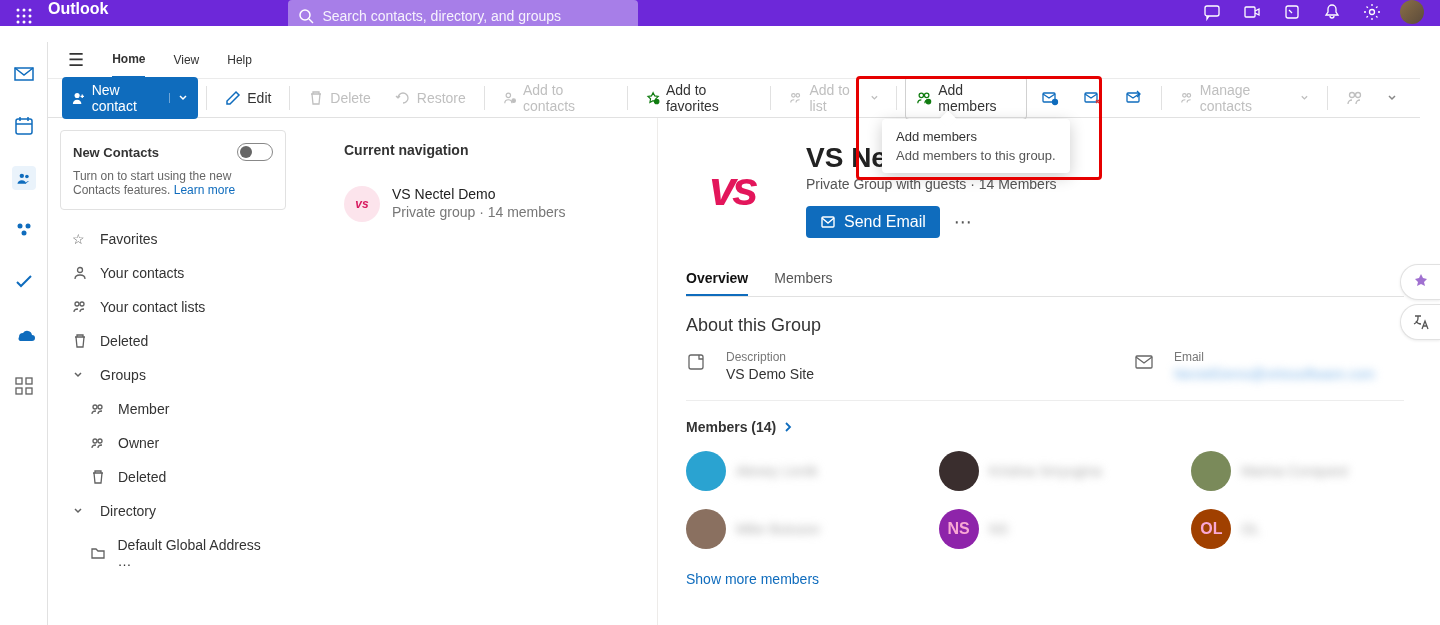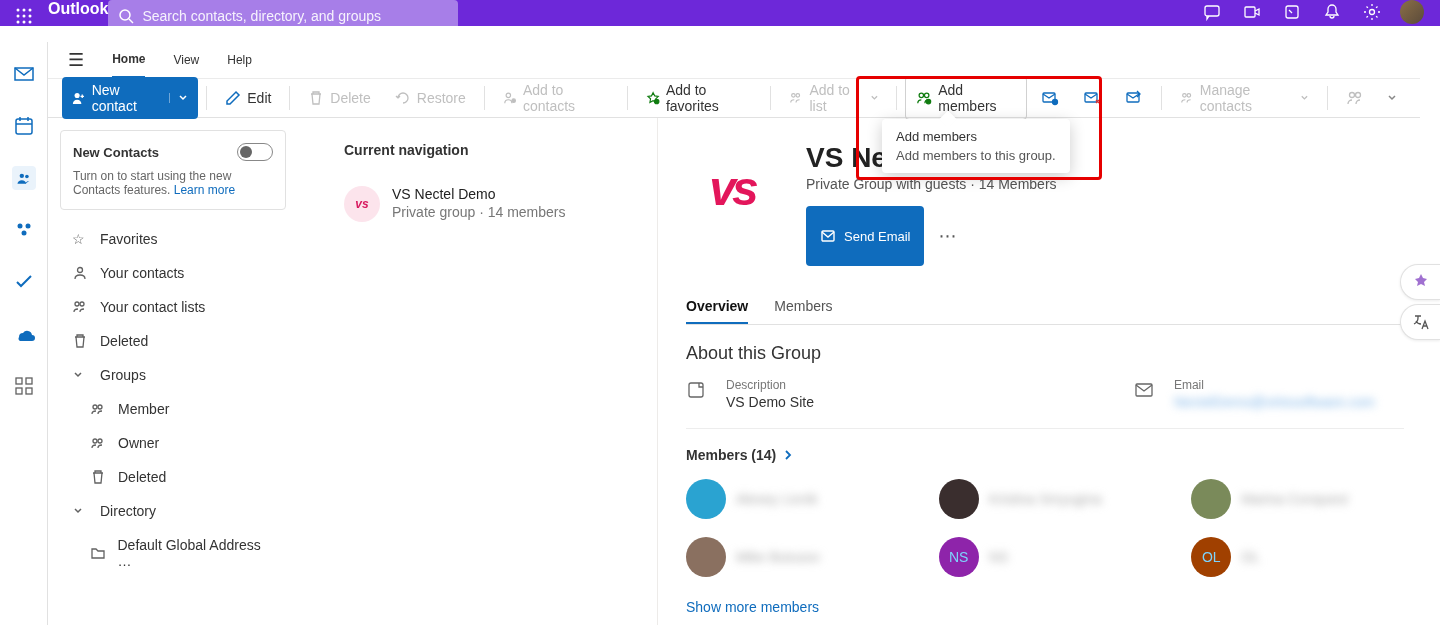--- a/index.html
+++ b/index.html
@@ -2,21 +2,21 @@
 <html><head>
 <meta charset="utf-8">
 <style>
 * { margin: 0; padding: 0; box-sizing: border-box; font-family: "Segoe UI", -apple-system, BlinkMacSystemFont, sans-serif; }
 body { width: 1440px; height: 625px; overflow: hidden; background: #fff; position: relative; }
 
 
 .top-header { height: 26px; background: #6d28d9; display: flex; align-items: flex-start; color: #fff; padding: 0 8px; }
 .top-header .apps-icon { width: 32px; height: 32px; display: flex; align-items: center; justify-content: center; cursor: pointer; }
 .top-header .brand { font-size: 16px; font-weight: 600; margin-left: 8px; }
-.search-box { width: 350px; height: 30px; background: rgba(255,255,255,0.4); border-radius: 4px; display: flex; align-items: center; padding: 16px 10px; color: #fff; }
+.search-box { margin-left: 180px; width: 350px; height: 30px; background: rgba(255,255,255,0.4); border-radius: 4px; display: flex; align-items: center; padding: 16px 10px; color: #fff; }
 .search-box input { background: transparent; border: none; outline: none; color: #fff; flex: 1; margin-left: 8px; font-size: 14px; }
 .search-box input::placeholder { color: rgba(255,255,255,0.9); }
 .top-header .right-icons { margin-left: auto; display: flex; align-items: center; gap: 16px; padding-right: 8px; }
 .top-header .right-icons > div { width: 24px; height: 24px; display: flex; align-items: center; justify-content: center; cursor: pointer; }
 .avatar-img { width: 28px; height: 28px; border-radius: 50%; background: linear-gradient(135deg,#8b6f47,#5a4a3a); }
 
 
 .left-rail { position: absolute; top: 42px; left: 0; width: 48px; height: 583px; background: #fff; border-right: 1px solid #e1e1e1; display: flex; flex-direction: column; align-items: center; padding-top: 20px; gap: 28px; }
 .left-rail .rail-item { width: 24px; height: 24px; display: flex; align-items: center; justify-content: center; cursor: pointer; color: #0F6CBD; }
 
@@ -58,41 +58,41 @@
 .group-item .g-name { font-size: 14px; color: #222; }
 .group-item .g-meta { font-size: 14px; color: #777; margin-top: 2px; }
 
 .col3 { flex: 1; padding: 24px 36px 0 28px; position: relative; overflow: hidden; }
 .detail-header { display: flex; gap: 28px; align-items: flex-start; }
 .detail-avatar { width: 92px; height: 92px; background: #fff; display: flex; align-items: center; justify-content: center; }
 .detail-avatar .vs-logo { color: #E3165B; font-weight: 900; font-size: 48px; font-style: italic; letter-spacing: -4px; }
 .detail-info h1 { font-size: 28px; font-weight: 600; color: #222; }
 .detail-info .sub { font-size: 14px; color: #555; margin-top: 2px; }
 .detail-actions { display: flex; align-items: center; gap: 14px; margin-top: 14px; }
-.btn-primary { background: #0F6CBD; color: #fff; border: none; border-radius: 4px; padding: 22px 14px; font-size: 13px; display: flex; align-items: center; gap: 8px; cursor: pointer; }
+.btn-primary { background: #0F6CBD; color: #fff; border: none; border-radius: 4px; padding: 7px 14px; font-size: 16px; display: flex; align-items: center; gap: 8px; cursor: pointer; }
 .more-dots { font-size: 18px; color: #555; cursor: pointer; }
 
 .detail-tabs { display: flex; gap: 26px; margin-top: 24px; border-bottom: 1px solid #e1e1e1; }
 .detail-tabs .dtab { font-size: 14px; color: #555; padding: 8px 0; cursor: pointer; }
 .detail-tabs .dtab.active { color: #111; font-weight: 600; border-bottom: 2px solid #0F6CBD; }
 
 .about-section { margin-top: 18px; }
 .about-section h2 { font-size: 18px; font-weight: 500; color: #333; margin-bottom: 14px; }
 .about-grid { display: flex; gap: 60px; border-bottom: 1px solid #ededed; padding-bottom: 18px; }
 .about-cell { display: flex; gap: 12px; }
 .about-cell .ac-icon { width: 28px; color: #666; padding-top: 2px; }
 .about-cell .ac-label { font-size: 12px; color: #777; }
 .about-cell .ac-value { font-size: 14px; color: #333; margin-top: 2px; }
 .about-cell .ac-value.blurred { color: #7fb5e8; filter: blur(4px); }
 
 .members-section { margin-top: 18px; }
 .members-section h3 { font-size: 14px; font-weight: 600; color: #333; display: flex; align-items: center; gap: 6px; }
 .members-grid { display: grid; grid-template-columns: repeat(3,1fr); gap: 18px 40px; margin-top: 16px; }
 .member { display: flex; align-items: center; gap: 10px; }
-.m-avatar { width: 40px; height: 40px; border-radius: 50%; background: #ccc; display: flex; align-items: center; justify-content: center; color: #7dd3fc; font-size: 14px; font-weight: 400; }
+.m-avatar { width: 40px; height: 40px; border-radius: 50%; background: #ccc; display: flex; align-items: center; justify-content: center; color: #f9a8d4; font-size: 16px; font-weight: 700; }
 .m-name { font-size: 14px; color: #aaa; filter: blur(4px); white-space: nowrap; }
 .show-more { margin-top: 22px; color: #0F6CBD; font-size: 14px; cursor: pointer; }
 
 
 .tooltip-popup { position: absolute; top: 119px; left: 882px; background: #fff; border-radius: 4px; box-shadow: 0 4px 16px rgba(0,0,0,0.2); padding: 10px 14px; font-size: 13px; color: #333; z-index: 100; min-width: 170px; }
 .tooltip-popup .tp-title { font-size: 13px; color: #333; margin-bottom: 4px; }
 .tooltip-popup .tp-desc { font-size: 13px; color: #555; }
 .tooltip-popup::before { content: ""; position: absolute; top: -6px; left: 60px; width: 12px; height: 12px; background: #fff; transform: rotate(45deg); box-shadow: -2px -2px 4px rgba(0,0,0,0.05); }
 
 

